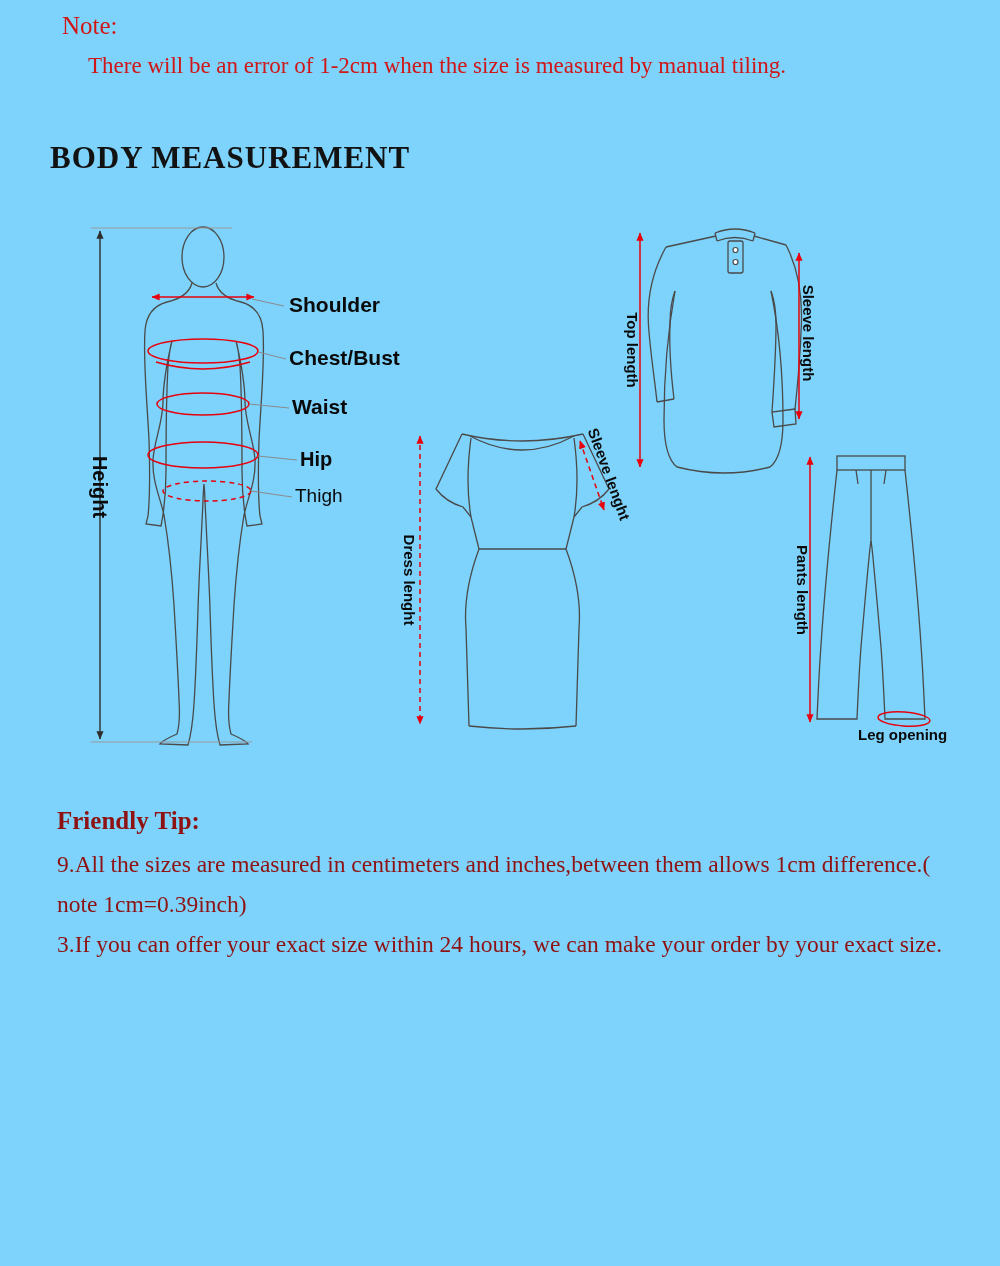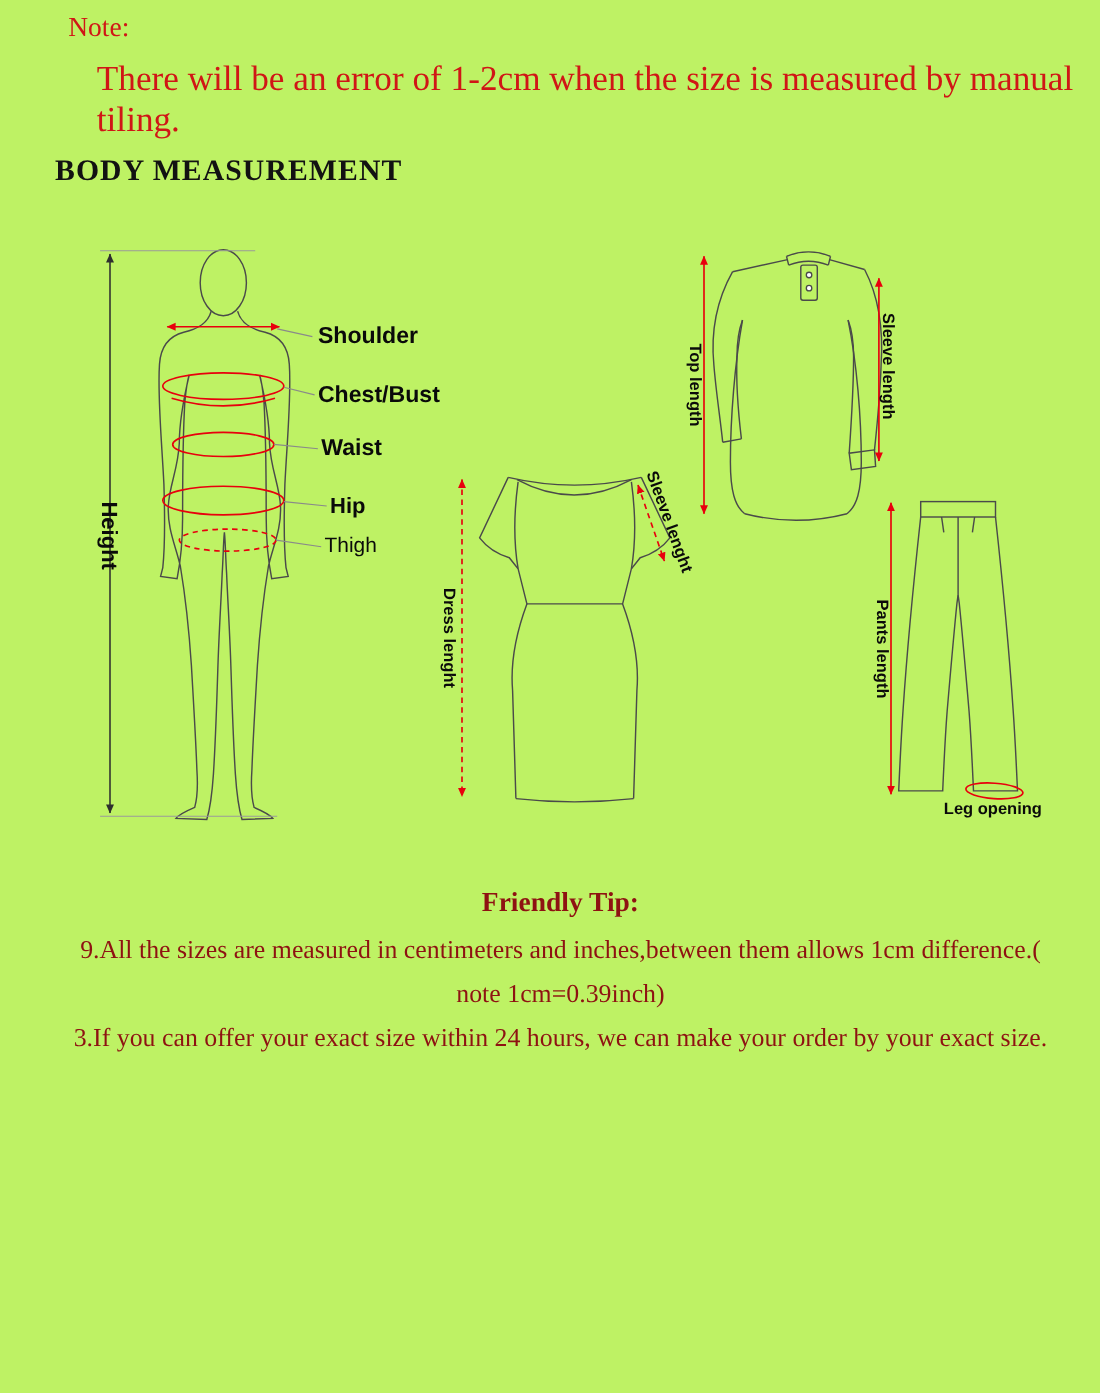--- a/index.html
+++ b/index.html
@@ -2,41 +2,40 @@
 <html style="--note-red: #d01616; --tip-red: #8e1212; --arrow-red: #e8000d; --outline-gray: #4a4a4a;"><head>
 <meta charset="utf-8">
 <style>
   * { margin:0; padding:0; box-sizing:border-box; }
   html,body { background:#ffffff; }
   body {
     width:1000px; height:1266px;
     font-family:"Liberation Serif", serif;
     position:relative; overflow:hidden;
   }
-  .page { position:relative; width:1000px; height:1266px; background:#bef264; }
+  .page { position:relative; width:1000px; height:1266px; background:#7dd3fc; }
 
   .note-label {
     position:absolute; left:62px; top:12px;
     font-size:25px; color:var(--note-red,#d01616);
   }
   .note-text {
     position:absolute; left:88px; top:53px;
-    font-size:32px; color:var(--note-red,#d01616);
+    font-size:23px; color:var(--note-red,#d01616);
   }
   .heading {
     position:absolute; left:50px; top:140px;
-    font-size:27px; font-weight:bold; letter-spacing:1px;
+    font-size:31px; font-weight:bold; letter-spacing:1px;
     color:#121212; font-family:"Liberation Serif", serif;
   }
   svg.diagram { position:absolute; left:0; top:215px; }
 
   .tips {
     position:absolute; left:57px; top:798px; width:905px;
     color:var(--tip-red,#8e1212);
-    text-align:center;
   }
   .tips-title { font-weight:bold; font-size:25px; line-height:46px; }
   .tips p { font-size:23.5px; line-height:40px; }
 
   
   .oline { fill:none; stroke:var(--outline-gray,#4a4a4a); stroke-width:1.3; }
   .red   { fill:none; stroke:var(--arrow-red,#e8000d); stroke-width:1.5; }
   .red-dash { stroke-dasharray:5 4; }
   .conn { stroke:#8a8a8a; stroke-width:1; }
   .cap  { stroke:#9a9a9a; stroke-width:1; }

